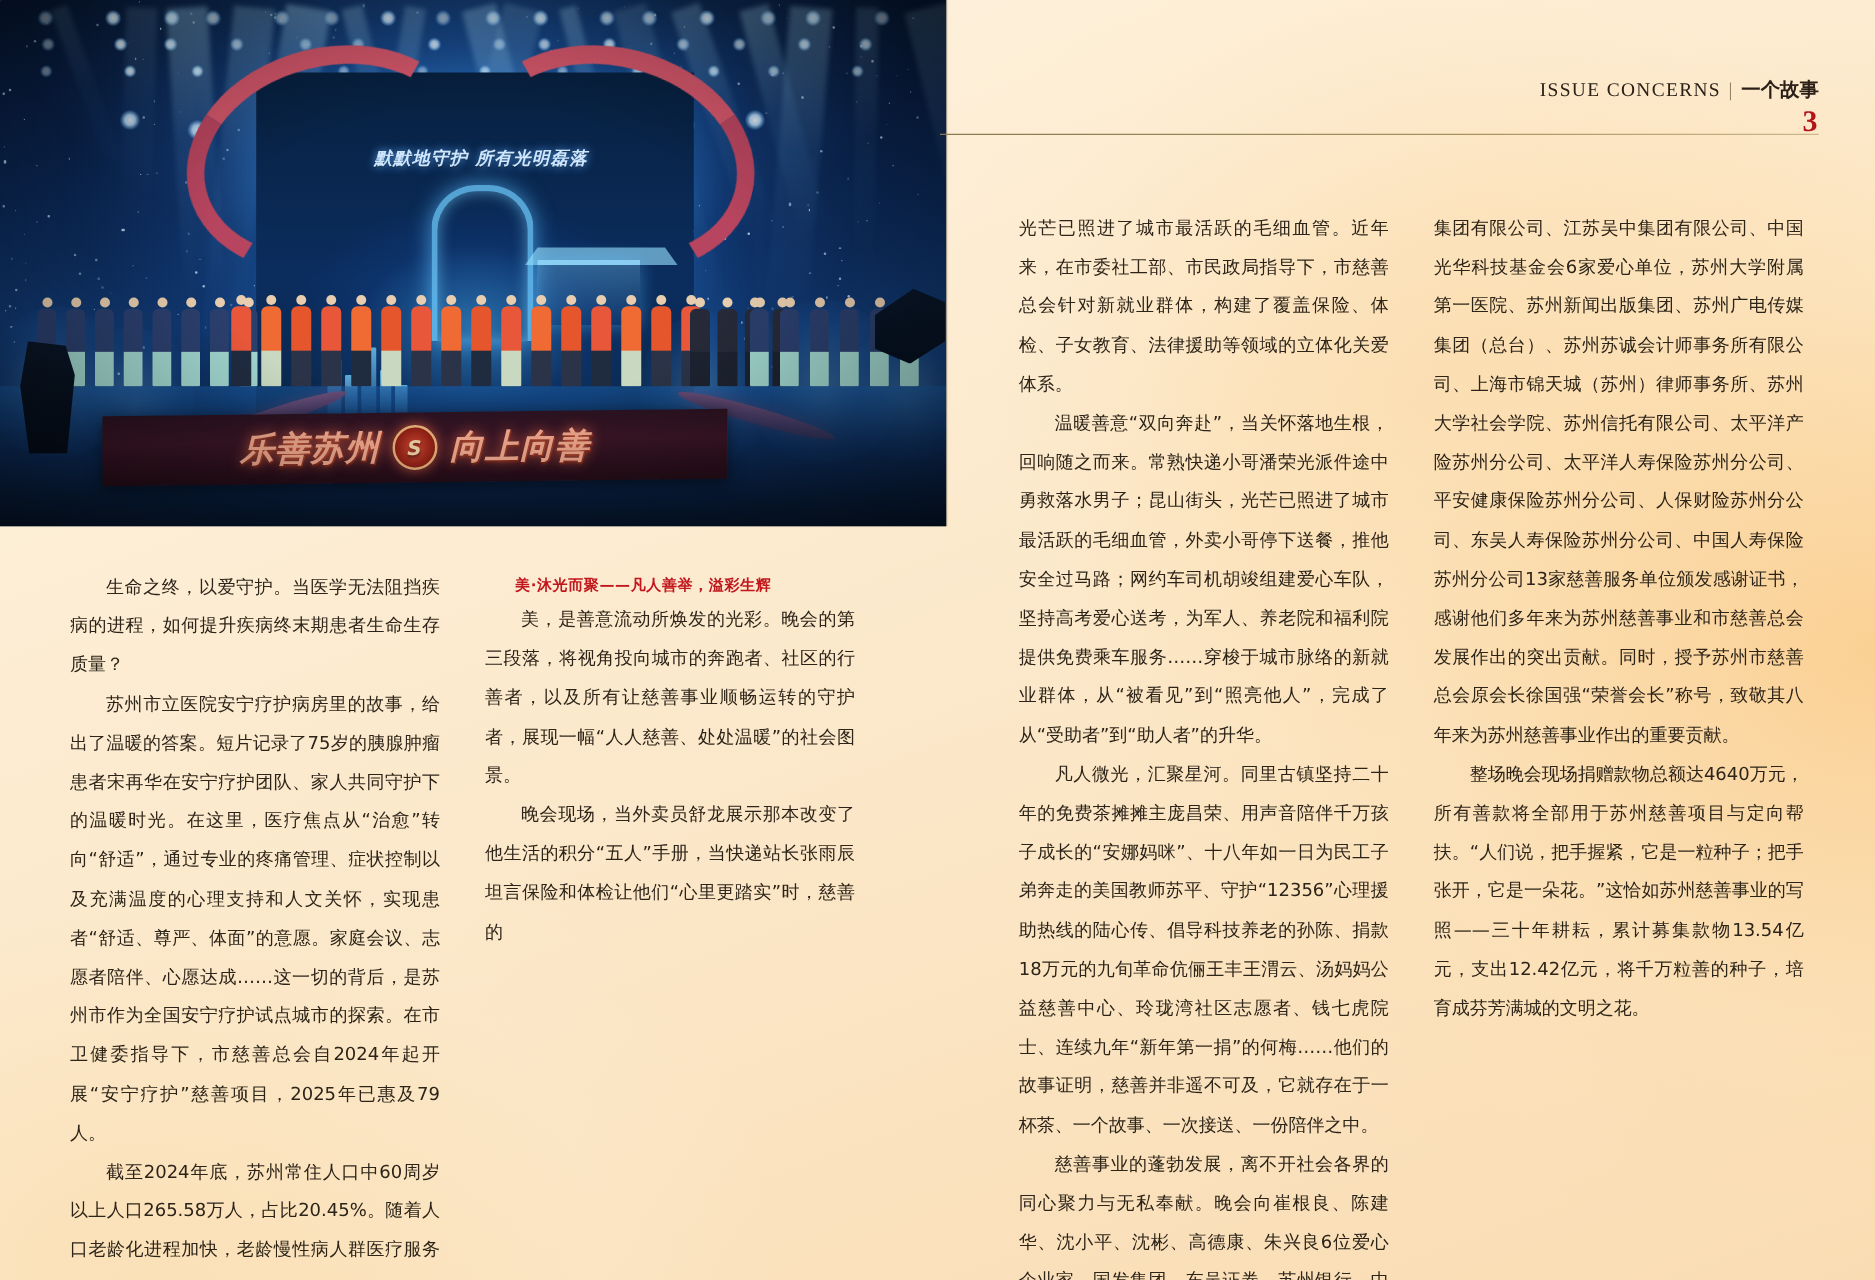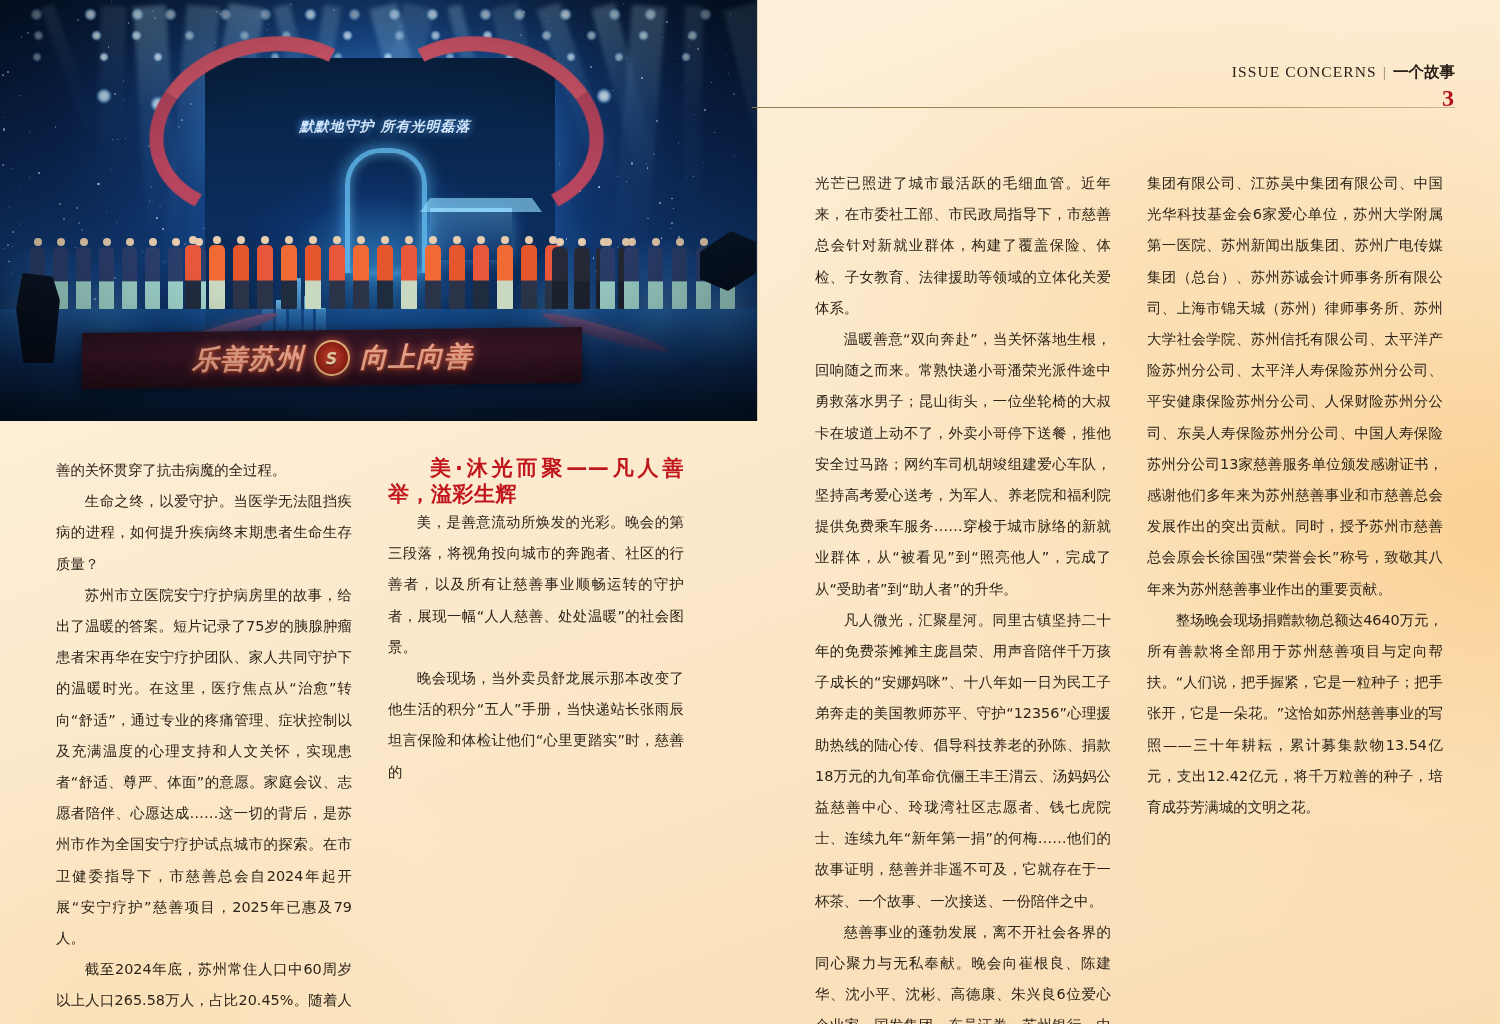--- a/index.html
+++ b/index.html
@@ -165,21 +165,21 @@
     text-justify:inter-ideograph;
   }
   .col p{margin:0;text-indent:2em;}
   .col p.noind{text-indent:0;}
   #col1{left:56px;top:455px;width:296px;}
   #col2{left:388px;top:455px;width:296px;}
   #col3{left:815px;top:168px;width:296px;}
   #col4{left:1147px;top:168px;width:296px;}
 
   .subhead{
-    color:#c0161c;font-weight:bold;font-size:21px;line-height:26px;
+    color:#c0161c;font-weight:bold;font-size:12px;line-height:26px;
     margin:14px 0 16px 0;text-indent:0;letter-spacing:.5px;
     font-family:"DejaVu Sans","Liberation Sans",sans-serif;
   }
   .endmark{
     display:inline-block;width:11px;height:11px;border-radius:50%;
     background:radial-gradient(circle,#d98b8e 0%,#c0565c 70%,#a33e45 100%);
     vertical-align:-1px;margin-left:5px;
     font-size:7px;color:#fff;text-align:center;line-height:11px;
     font-family:"DejaVu Sans",sans-serif;
   }
@@ -680,35 +680,34 @@
 
   <div id="header">
     <div class="kicker">
       <span>ISSUE CONCERNS</span><span class="sep">|</span><span class="cn">一个故事</span>
     </div>
     <div class="pageno">3</div>
   </div>
   <div id="headrule"></div>
 
   <div class="col" id="col1">
-    <p class="noind">善的关怀贯穿了抗击病魔的全过程。</p>
     <p>生命之终，以爱守护。当医学无法阻挡疾病的进程，如何提升疾病终末期患者生命生存质量？</p>
     <p>苏州市立医院安宁疗护病房里的故事，给出了温暖的答案。短片记录了75岁的胰腺肿瘤患者宋再华在安宁疗护团队、家人共同守护下的温暖时光。在这里，医疗焦点从“治愈”转向“舒适”，通过专业的疼痛管理、症状控制以及充满温度的心理支持和人文关怀，实现患者“舒适、尊严、体面”的意愿。家庭会议、志愿者陪伴、心愿达成……这一切的背后，是苏州市作为全国安宁疗护试点城市的探索。在市卫健委指导下，市慈善总会自2024年起开展“安宁疗护”慈善项目，2025年已惠及79人。</p>
     <p>截至2024年底，苏州常住人口中60周岁以上人口265.58万人，占比20.45%。随着人口老龄化进程加快，老龄慢性病人群医疗服务需求</p>
   </div>
 
   <div class="col" id="col2">
     <p class="subhead">美·沐光而聚——凡人善举，溢彩生辉</p>
     <p>美，是善意流动所焕发的光彩。晚会的第三段落，将视角投向城市的奔跑者、社区的行善者，以及所有让慈善事业顺畅运转的守护者，展现一幅“人人慈善、处处温暖”的社会图景。</p>
     <p>晚会现场，当外卖员舒龙展示那本改变了他生活的积分“五人”手册，当快递站长张雨辰坦言保险和体检让他们“心里更踏实”时，慈善的</p>
   </div>
 
   <div class="col" id="col3">
     <p class="noind">光芒已照进了城市最活跃的毛细血管。近年来，在市委社工部、市民政局指导下，市慈善总会针对新就业群体，构建了覆盖保险、体检、子女教育、法律援助等领域的立体化关爱体系。</p>
-    <p>温暖善意“双向奔赴”，当关怀落地生根，回响随之而来。常熟快递小哥潘荣光派件途中勇救落水男子；昆山街头，一位坐轮椅的大叔卡在坡道上动不了，外卖小哥停下送餐，推他安全过马路；网约车司机胡竣组建爱心车队，坚持高考爱心送考，为军人、养老院和福利院提供免费乘车服务……穿梭于城市脉络的新就业群体，从“被看见”到“照亮他人”，完成了从“受助者”到“助人者”的升华。</p>
+    <p>温暖善意“双向奔赴”，当关怀落地生根，回响随之而来。常熟快递小哥潘荣光派件途中勇救落水男子；昆山街头，光芒已照进了城市最活跃的毛细血管，外卖小哥停下送餐，推他安全过马路；网约车司机胡竣组建爱心车队，坚持高考爱心送考，为军人、养老院和福利院提供免费乘车服务……穿梭于城市脉络的新就业群体，从“被看见”到“照亮他人”，完成了从“受助者”到“助人者”的升华。</p>
     <p>凡人微光，汇聚星河。同里古镇坚持二十年的免费茶摊摊主庞昌荣、用声音陪伴千万孩子成长的“安娜妈咪”、十八年如一日为民工子弟奔走的美国教师苏平、守护“12356”心理援助热线的陆心传、倡导科技养老的孙陈、捐款18万元的九旬革命伉俪王丰王渭云、汤妈妈公益慈善中心、玲珑湾社区志愿者、钱七虎院士、连续九年“新年第一捐”的何梅……他们的故事证明，慈善并非遥不可及，它就存在于一杯茶、一个故事、一次接送、一份陪伴之中。</p>
     <p>慈善事业的蓬勃发展，离不开社会各界的同心聚力与无私奉献。晚会向崔根良、陈建华、沈小平、沈彬、高德康、朱兴良6位爱心企业家，国发集团、东吴证券、苏州银行、中亿丰控股</p>
   </div>
 
   <div class="col" id="col4">
     <p class="noind">集团有限公司、江苏吴中集团有限公司、中国光华科技基金会6家爱心单位，苏州大学附属第一医院、苏州新闻出版集团、苏州广电传媒集团（总台）、苏州苏诚会计师事务所有限公司、上海市锦天城（苏州）律师事务所、苏州大学社会学院、苏州信托有限公司、太平洋产险苏州分公司、太平洋人寿保险苏州分公司、平安健康保险苏州分公司、人保财险苏州分公司、东吴人寿保险苏州分公司、中国人寿保险苏州分公司13家慈善服务单位颁发感谢证书，感谢他们多年来为苏州慈善事业和市慈善总会发展作出的突出贡献。同时，授予苏州市慈善总会原会长徐国强“荣誉会长”称号，致敬其八年来为苏州慈善事业作出的重要贡献。</p>
     <p>整场晚会现场捐赠款物总额达4640万元，所有善款将全部用于苏州慈善项目与定向帮扶。“人们说，把手握紧，它是一粒种子；把手张开，它是一朵花。”这恰如苏州慈善事业的写照——三十年耕耘，累计募集款物13.54亿元，支出12.42亿元，将千万粒善的种子，培育成芬芳满城的文明之花。</p>
   </div>
 
 </div>

